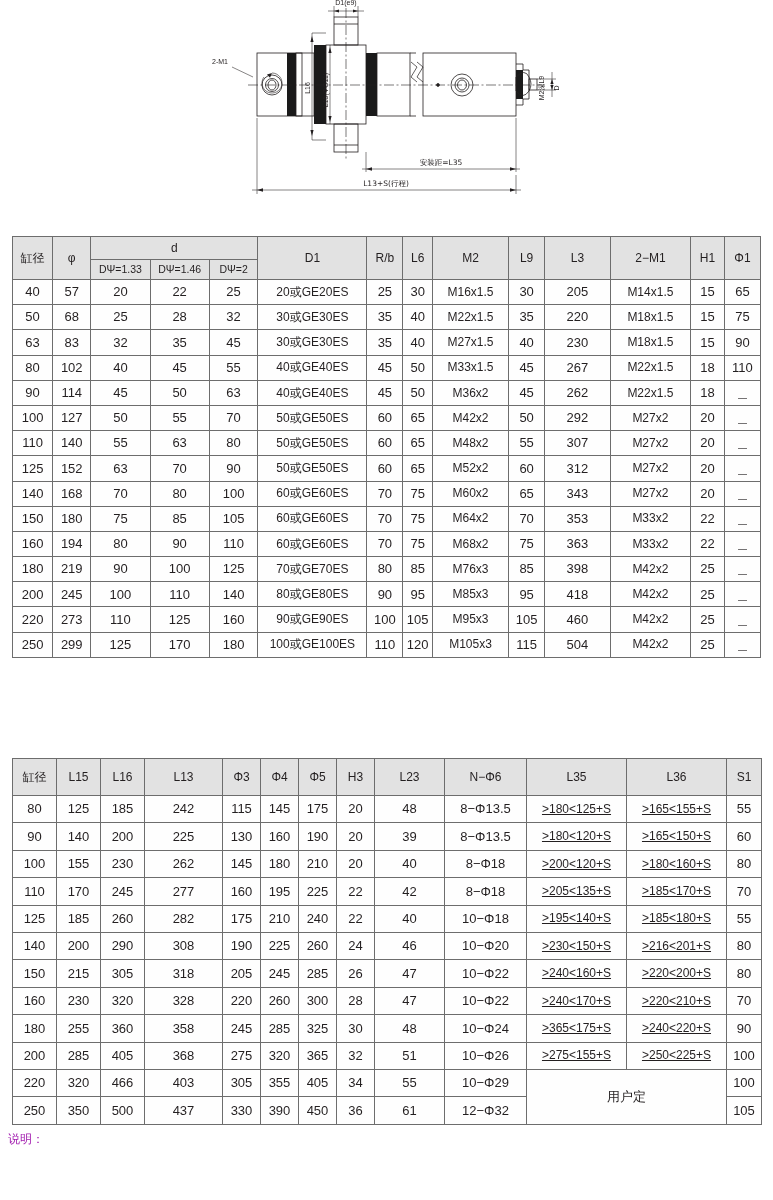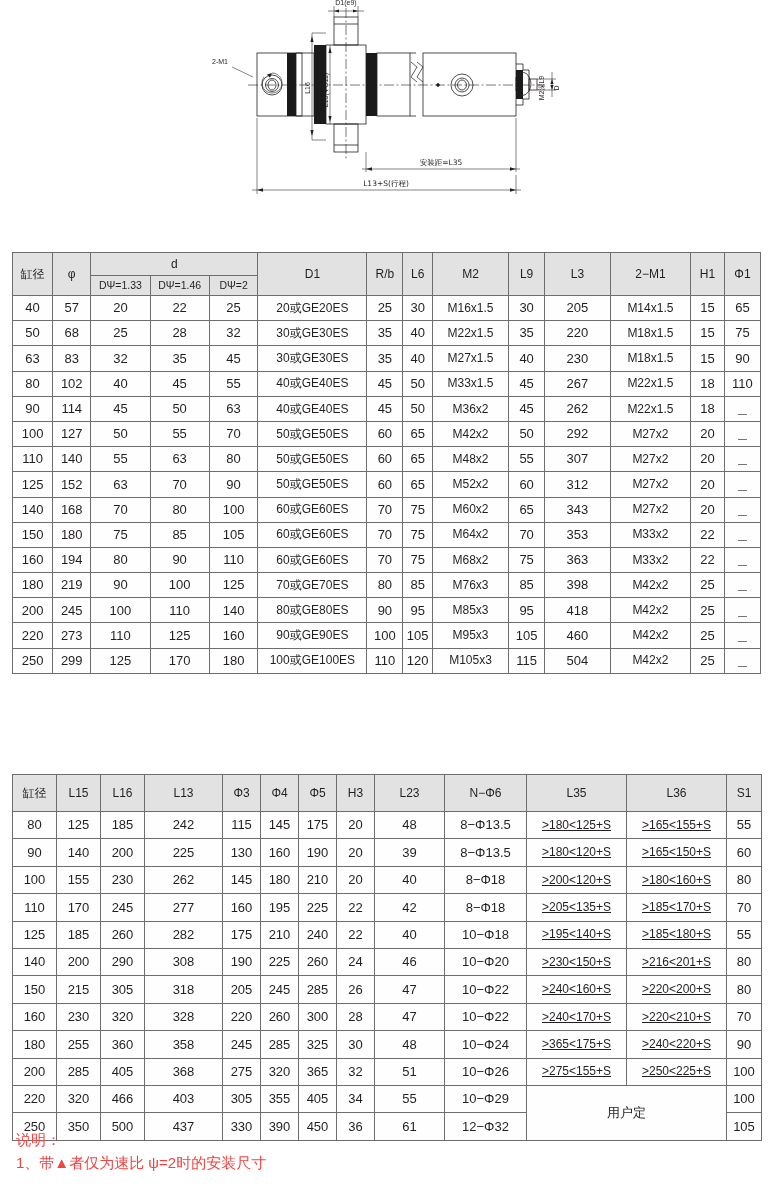--- a/index.html
+++ b/index.html
@@ -19,21 +19,21 @@
   
   #drawing-area {
     position: relative;
     width: 624px;
     height: 215px;
   }
   #drawing-svg { display: block; }
 
   
   .table-wrap {
-    margin: 16px 12px;
+    margin: 0 12px;
   }
   table.spec {
     border-collapse: collapse;
     width: 749px;
     table-layout: fixed;
     font-size: 11.5px;
   }
   table.spec th, table.spec td {
     border: 1px solid #6d6d6d;
     text-align: center;
@@ -69,25 +69,25 @@
   #table2-block { position: absolute; top: 758px; left: 0; }
   #table2 thead th { height: 36px; }
   #table2 tbody td { height: 26.4px; font-size: 13px; }
   #table2 tbody td.rng { font-size: 12px; text-decoration: underline; }
   #table2 td.userdef { font-size: 13px; text-align: center; }
 
   
   #notes {
     position: absolute;
     top: 1128px;
-    left: 16px;
+    left: 8px;
     width: 740px;
-    font-size: 15px;
+    font-size: 12px;
     line-height: 23px;
-    color: #ef4444;
+    color: #a21caf;
   }
   #notes .note-line { white-space: nowrap; }
 
   
   .dt { font-family: "Liberation Sans", sans-serif; font-size: 7px; fill: #231f20; }
   .dt-cn { font-family: "DejaVu Sans", sans-serif; font-size: 7.5px; fill: #231f20; }
 </style>
 </head>
 <body>
 
@@ -688,14 +688,13 @@
           <td>61</td>
           <td class="small">12−Φ32</td>
           <td>105</td>
         </tr>
       </tbody>
   </table>
 </div>
 
 <div id="notes">
   <div class="note-line">说明：</div>
-  <div class="note-line">1、带▲者仅为速比 ψ=2时的安装尺寸</div>
 </div>
 
 </body></html>

